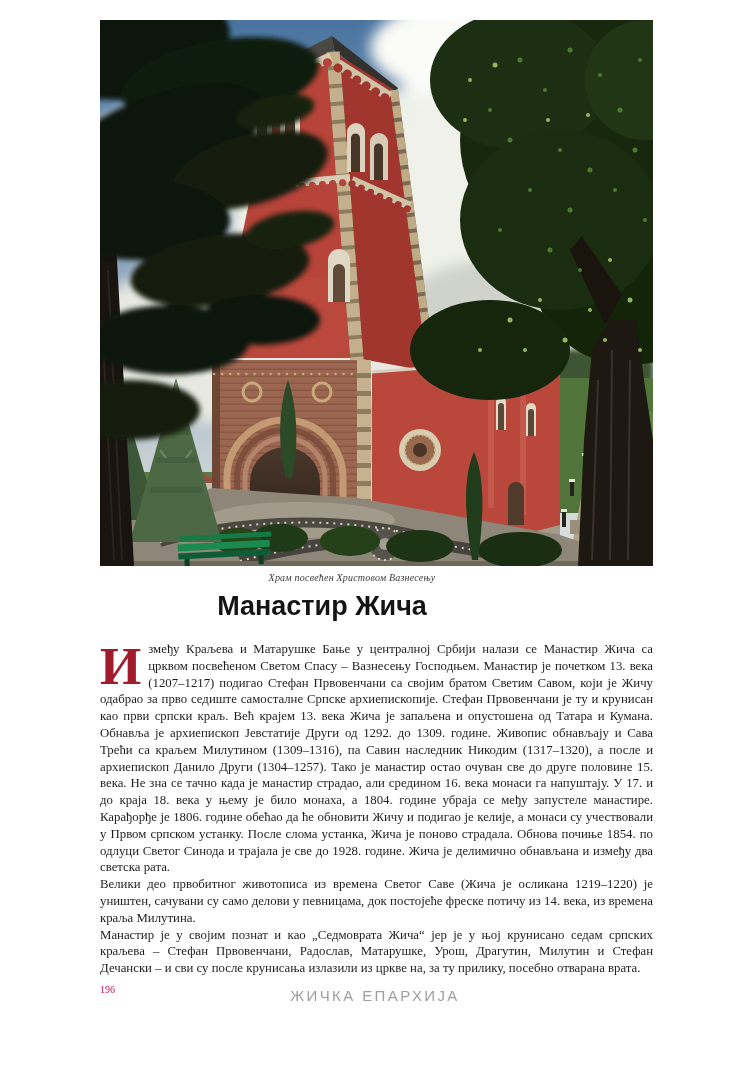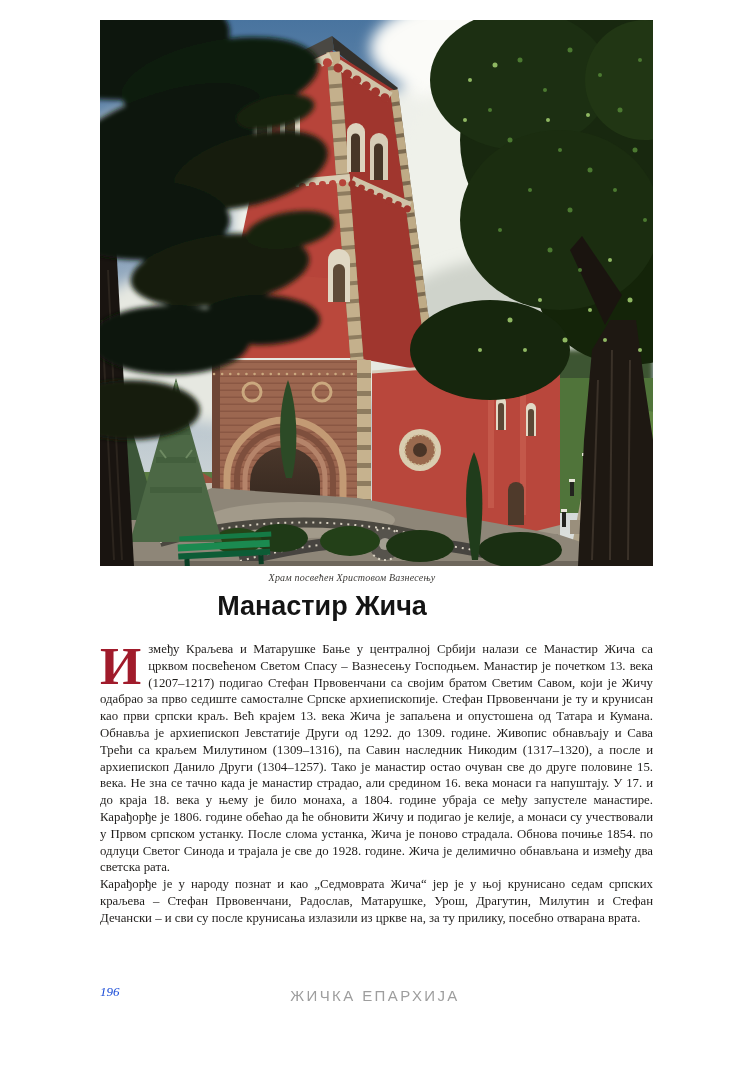--- a/index.html
+++ b/index.html
@@ -25,21 +25,21 @@
   }
   .body-text p{margin:0;}
   .dropcap{
     float:left;font-family:"Liberation Serif",serif;font-weight:700;
     font-size:53px;line-height:46px;height:48px;
     color:#a01b2b;margin:2px 7px 0 0;
   }
   .p3-italic{}
   .folio{
     position:absolute;left:100px;top:984px;
-    font-style:italic;font-size:13px;color:#1d4ed8;
+    font-size:10px;color:#be185d;
   }
   .running{
     position:absolute;top:987px;left:0;width:750px;text-align:center;
     font-family:"Liberation Sans",sans-serif;font-size:15px;
     letter-spacing:2.4px;color:#9e9e9e;
   }
 </style>
 </head>
 <body>
 
@@ -312,19 +312,20 @@
         </g>
       </g>
     </svg>
     <figcaption>Храм посвећен Христовом Вазнесењу</figcaption>
   </figure>
 
   <h1 class="title">Манастир Жича</h1>
 
   <div class="body-text">
     <p><span class="dropcap">И</span><span>змеђу Краљева и Матарушке Бање у централној Србији налази се Манастир Жича са црквом посвећеном Светом Спасу – Вазнесењу Господњем. Манастир је почетком 13. века (1207–1217) подигао Стефан Првовенчани са својим братом Светим Савом, који је Жичу одабрао за прво седиште самосталне Српске архиепископије. Стефан Првовенчани је ту и крунисан као први српски краљ. Већ крајем 13. века Жича је запаљена и опустошена од Татара и Кумана. Обнавља је архиепископ Јевстатије Други од 1292. до 1309. године. Живопис обнављају и Сава Трећи са краљем Милутином (1309–1316), па Савин наследник Никодим (1317–1320), а после и архиепископ Данило Други (1304–1257). Тако је манастир остао очуван све до друге половине 15. века. Не зна се тачно када је манастир страдао, али средином 16. века монаси га напуштају. У 17. и до краја 18. века у њему је било монаха, а 1804. године убраја се међу запустеле манастире. Карађорђе је 1806. године обећао да ће обновити Жичу и подигао је келије, а монаси су учествовали у Првом српском устанку. После слома устанка, Жича је поново страдала. Обнова почиње 1854. по одлуци Светог Синода и трајала је све до 1928. године. Жича је делимично обнављана и између два светска рата.</span></p>
-    <p><span>Карађорђе је у народу познат и као „</span><span class="p3-italic">Седмоврата Жича</span><span>“ јер је у њој крунисано седам српских краљева – Стефан Првовенчани, Радослав, Матарушке, Урош, Драгутин, Милутин и Стефан Дечански – и сви су после крунисања излазили из цркве на, за ту прилику, посебно отварана врата.</span></p>
+    <p>Велики део првобитног животописа из времена Светог Саве (Жича је осликана 1219–1220) је уништен, сачувани су само делови у певницама, док постојеће фреске потичу из 14. века, из времена краља Милутина.</p>
+    <p><span>Манастир је у својим познат и као „</span><span class="p3-italic">Седмоврата Жича</span><span>“ јер је у њој крунисано седам српских краљева – Стефан Првовенчани, Радослав, Матарушке, Урош, Драгутин, Милутин и Стефан Дечански – и сви су после крунисања излазили из цркве на, за ту прилику, посебно отварана врата.</span></p>
   </div>
 
   <div class="folio">196</div>
   <div class="running">ЖИЧКА ЕПАРХИЈА</div>
 
 </div>
 
 </body></html>

